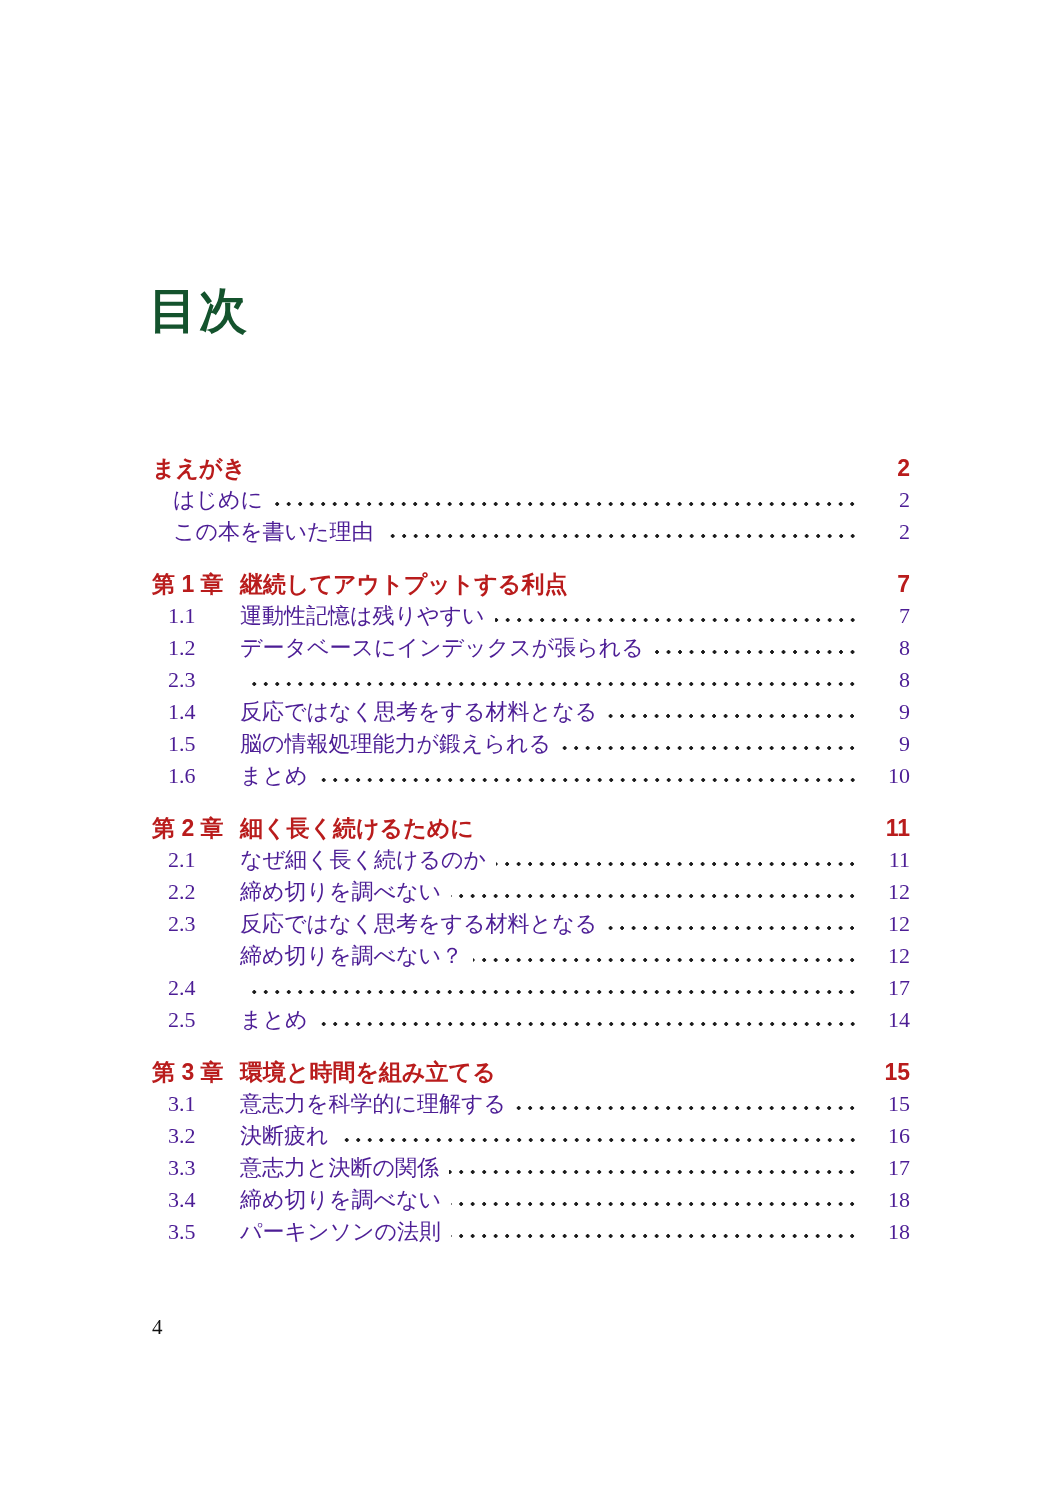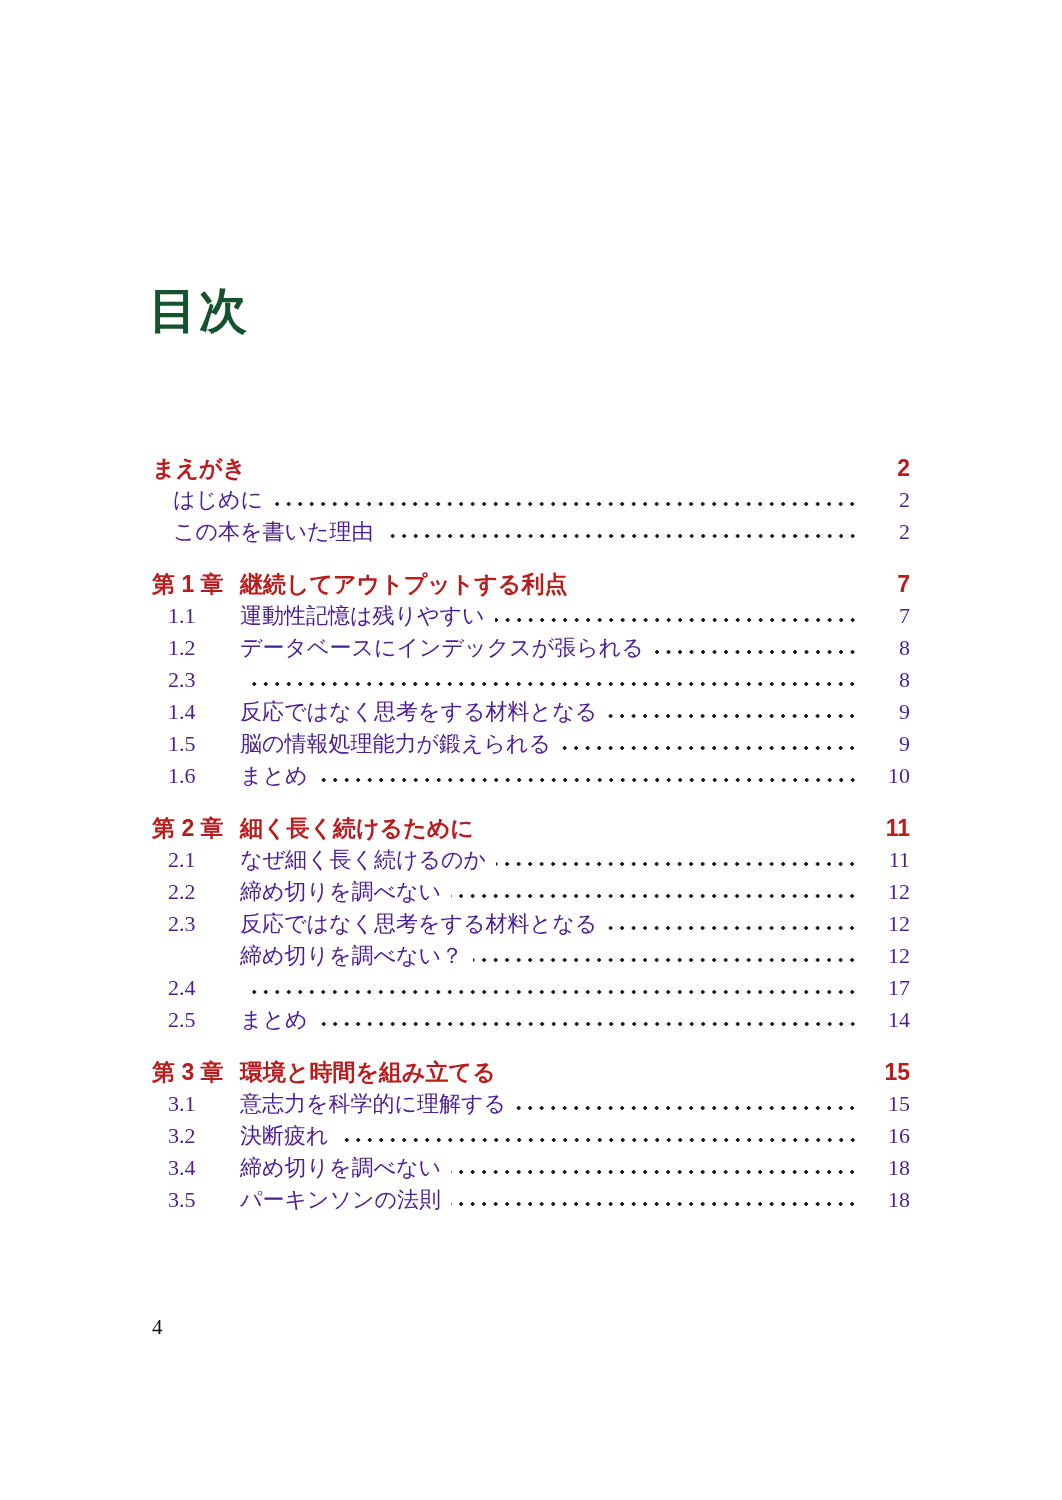--- a/index.html
+++ b/index.html
@@ -225,20 +225,26 @@
     <span class="dots"></span>
     <span class="pg">15</span>
   </div>
         <div class="row entry">
     <span class="num">3.2</span>
     <span class="title">決断疲れ</span>
     <span class="dots"></span>
     <span class="pg">16</span>
   </div>
         <div class="row entry">
+    <span class="num">3.3</span>
+    <span class="title">意志力と決断の関係</span>
+    <span class="dots"></span>
+    <span class="pg">17</span>
+  </div>
+        <div class="row entry">
     <span class="num">3.4</span>
     <span class="title">締め切りを調べない</span>
     <span class="dots"></span>
     <span class="pg">18</span>
   </div>
         <div class="row entry">
     <span class="num">3.5</span>
     <span class="title">パーキンソンの法則</span>
     <span class="dots"></span>
     <span class="pg">18</span>

